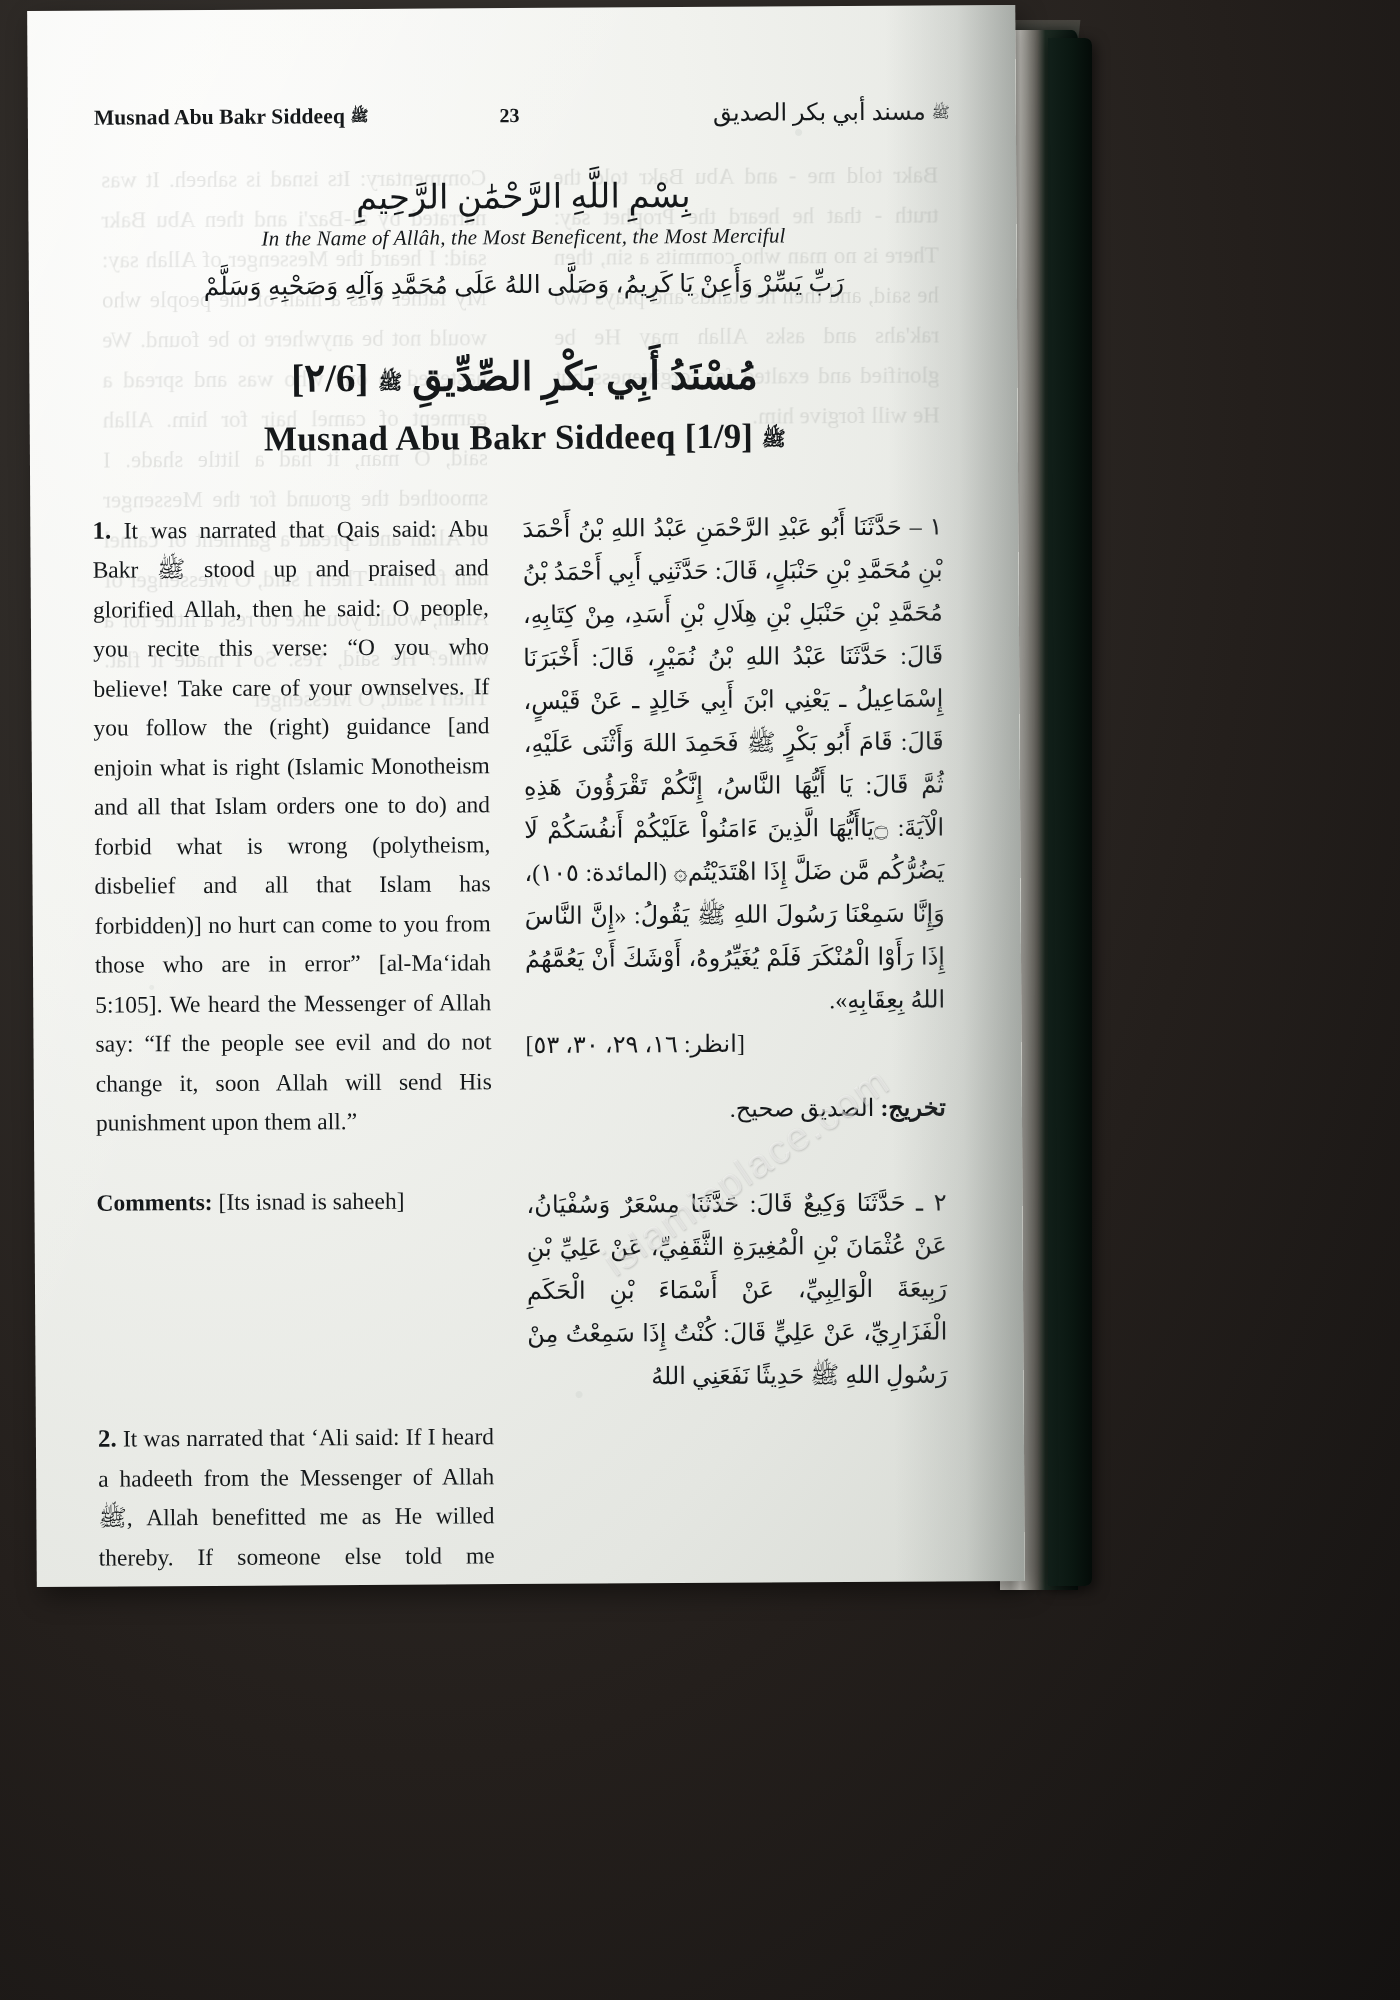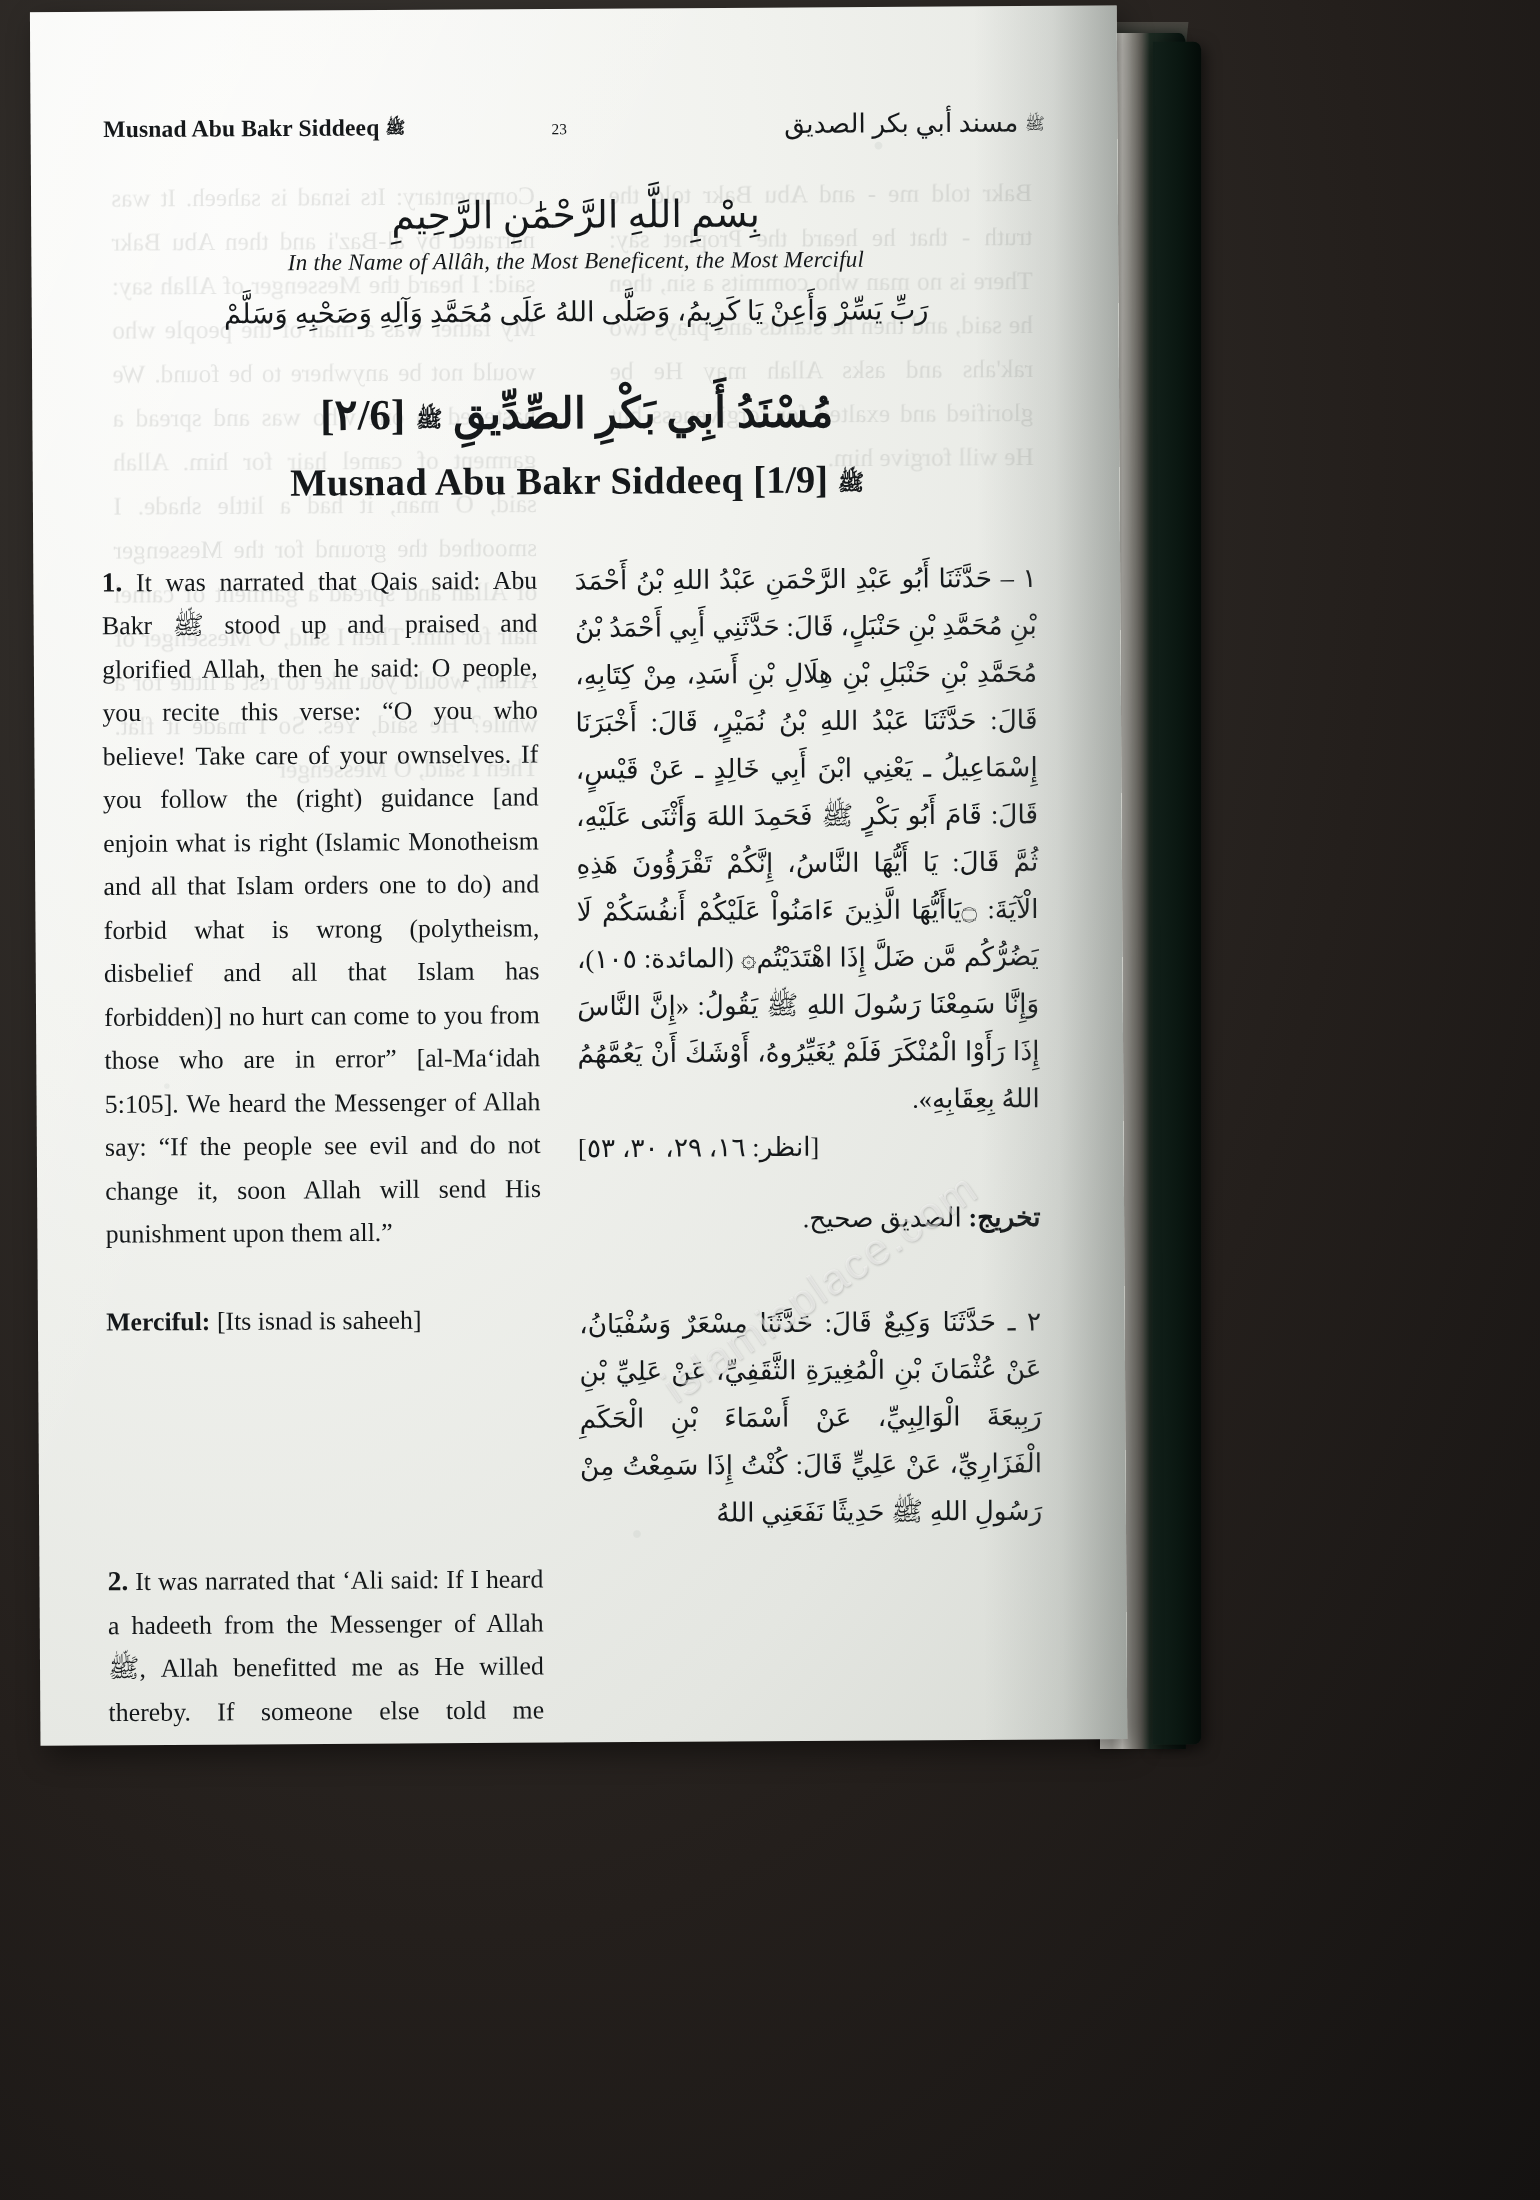--- a/index.html
+++ b/index.html
@@ -115,22 +115,22 @@
     height: 40px;
     padding: 0 4px;
   }
   .runhead-en {
     font-weight: bold;
     font-size: 21.5px;
     letter-spacing: .1px;
     white-space: nowrap;
   }
   .runhead-pageno {
-    font-weight: normal;
-    font-size: 14px;
+    font-weight: bold;
+    font-size: 20px;
     margin: 0 auto;
     padding-left: 34px;
   }
   .runhead-ar {
     font-size: 24px;
     direction: rtl;
     white-space: nowrap;
     margin-left: auto;
     padding-right: 2px;
   }
@@ -270,21 +270,21 @@
         <div class="col-en">
 
           <p>
             <span class="hnum">1.</span>
             <span>It was narrated that Qais said: Abu Bakr ﷺ stood up and praised and glorified Allah, then he said: O people, you recite this verse: “O you who believe! Take care of your ownselves. If you follow the (right) guidance [and enjoin what is right (Islamic Monotheism and all that Islam orders one to do) and forbid what is wrong (polytheism, disbelief and all that Islam has forbidden)] no hurt can come to you from those who are in error” [al-Ma‘idah 5:105]. We heard the Messenger of Allah say: “If the people see evil and do not change it, soon Allah will send His punishment upon them all.”</span>
           </p>
 
           <div class="block-gap"></div>
 
           <p>
-            <span class="comments-lbl">Merciful:</span>
+            <span class="comments-lbl">Comments:</span>
             <span>[Its isnad is saheeh]</span>
           </p>
 
           <div style="height:196px"></div>
 
           <p>
             <span class="hnum">2.</span>
             <span>It was narrated that ‘Ali said: If I heard a hadeeth from the Messenger of Allah ﷺ, Allah benefitted me as He willed thereby. If someone else told me something from him I would ask him to swear, and if he swore I would believe him. Abu</span>
           </p>
         </div>

